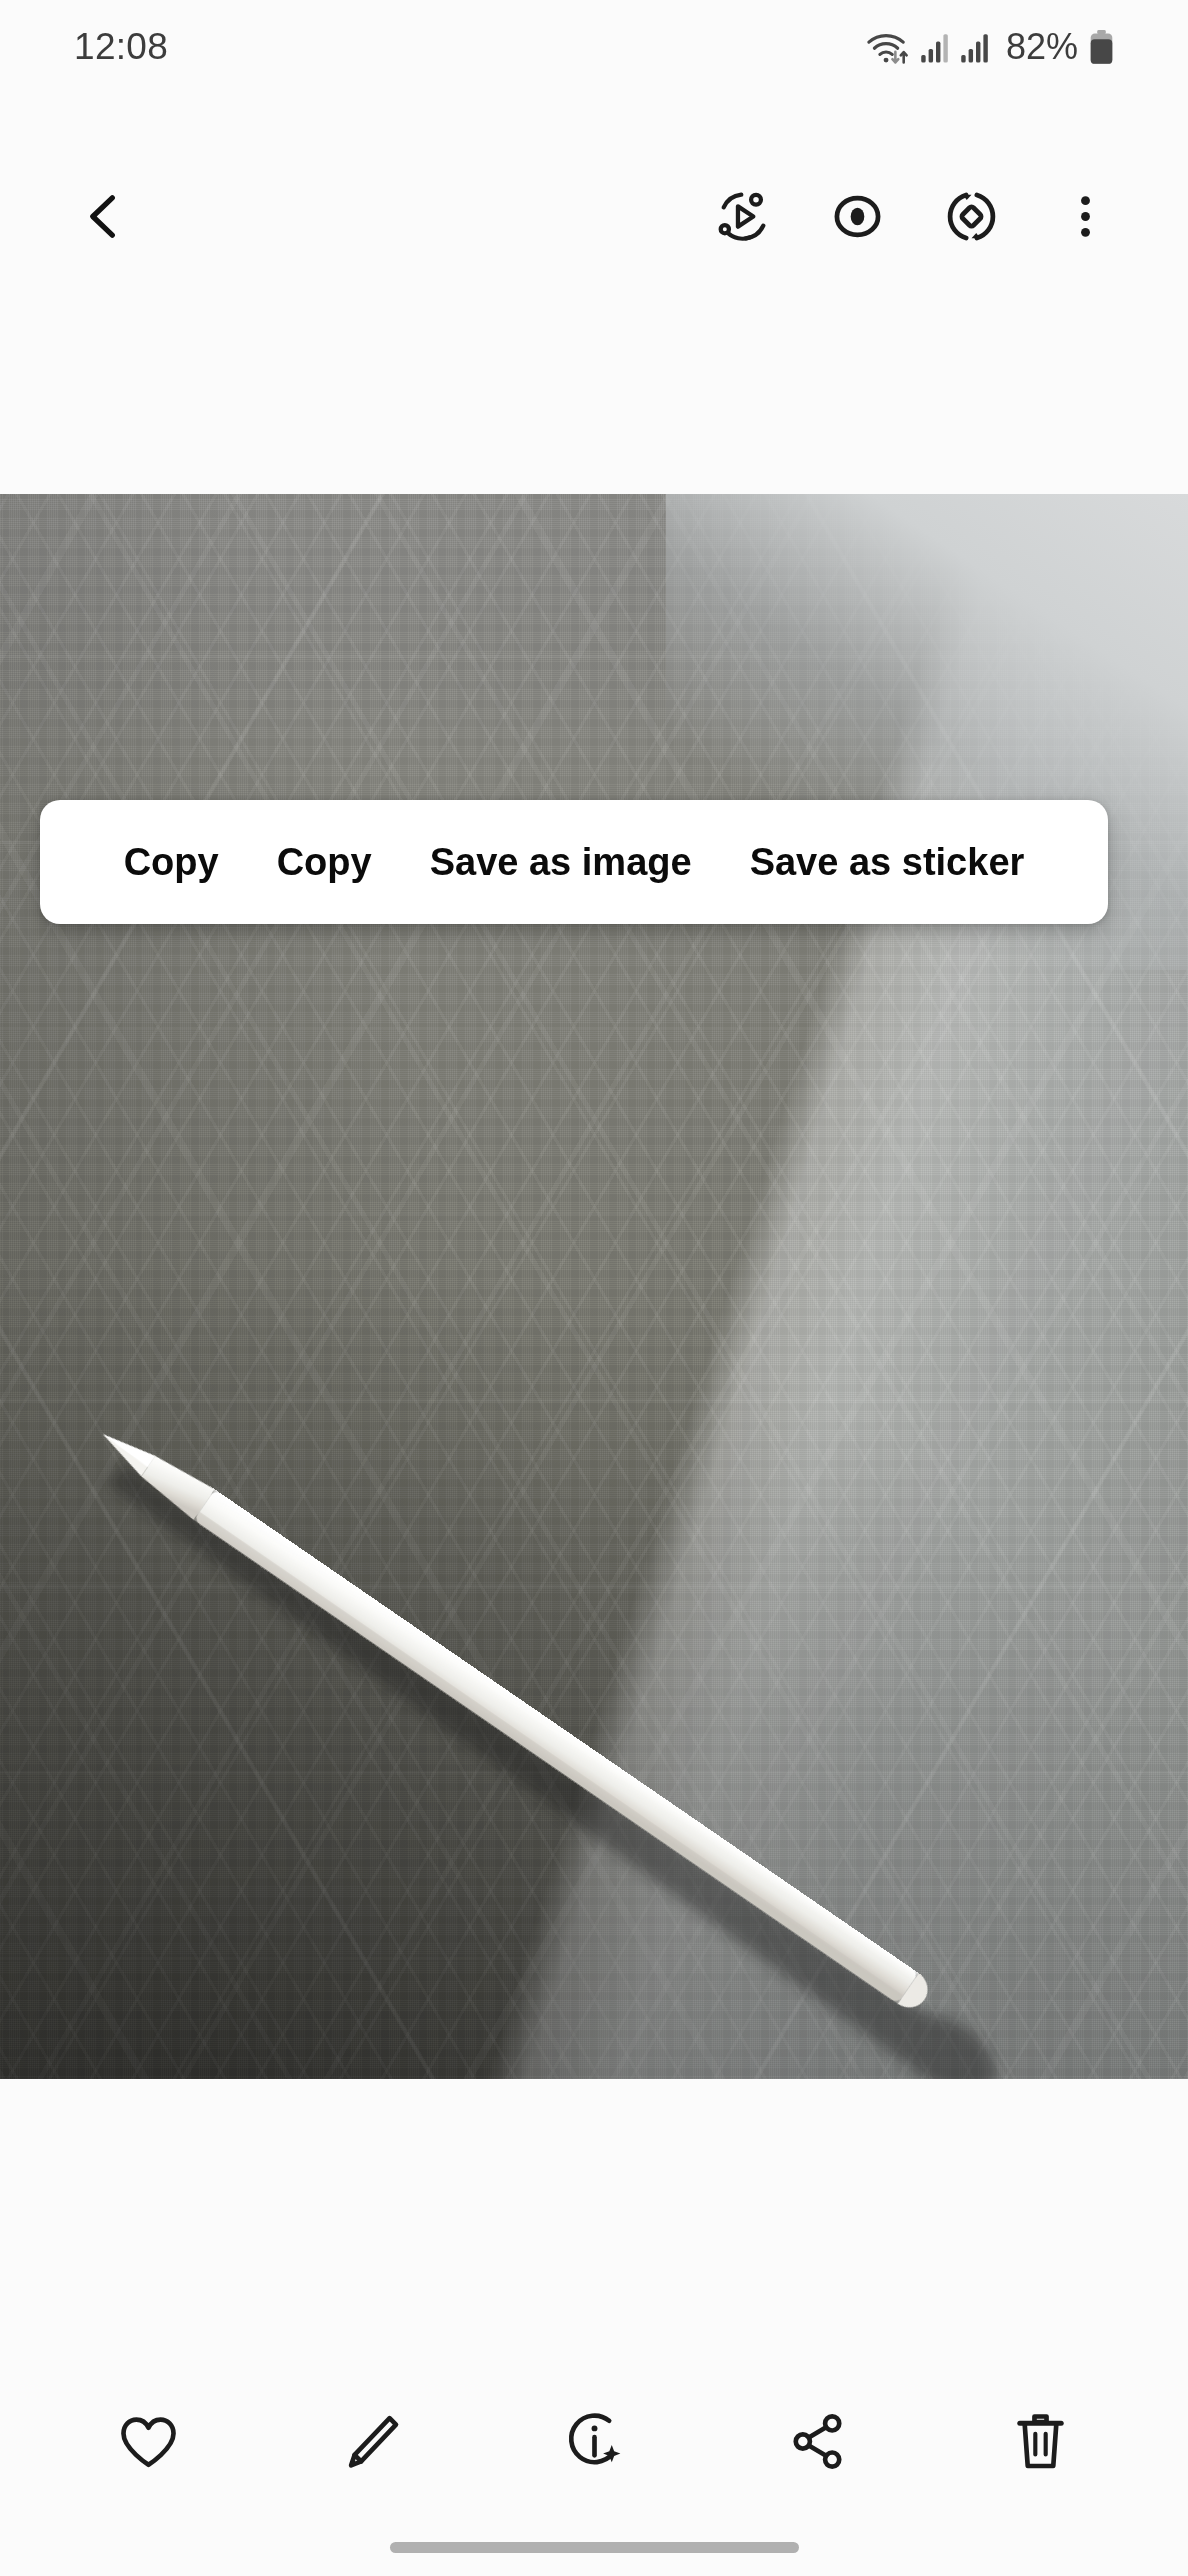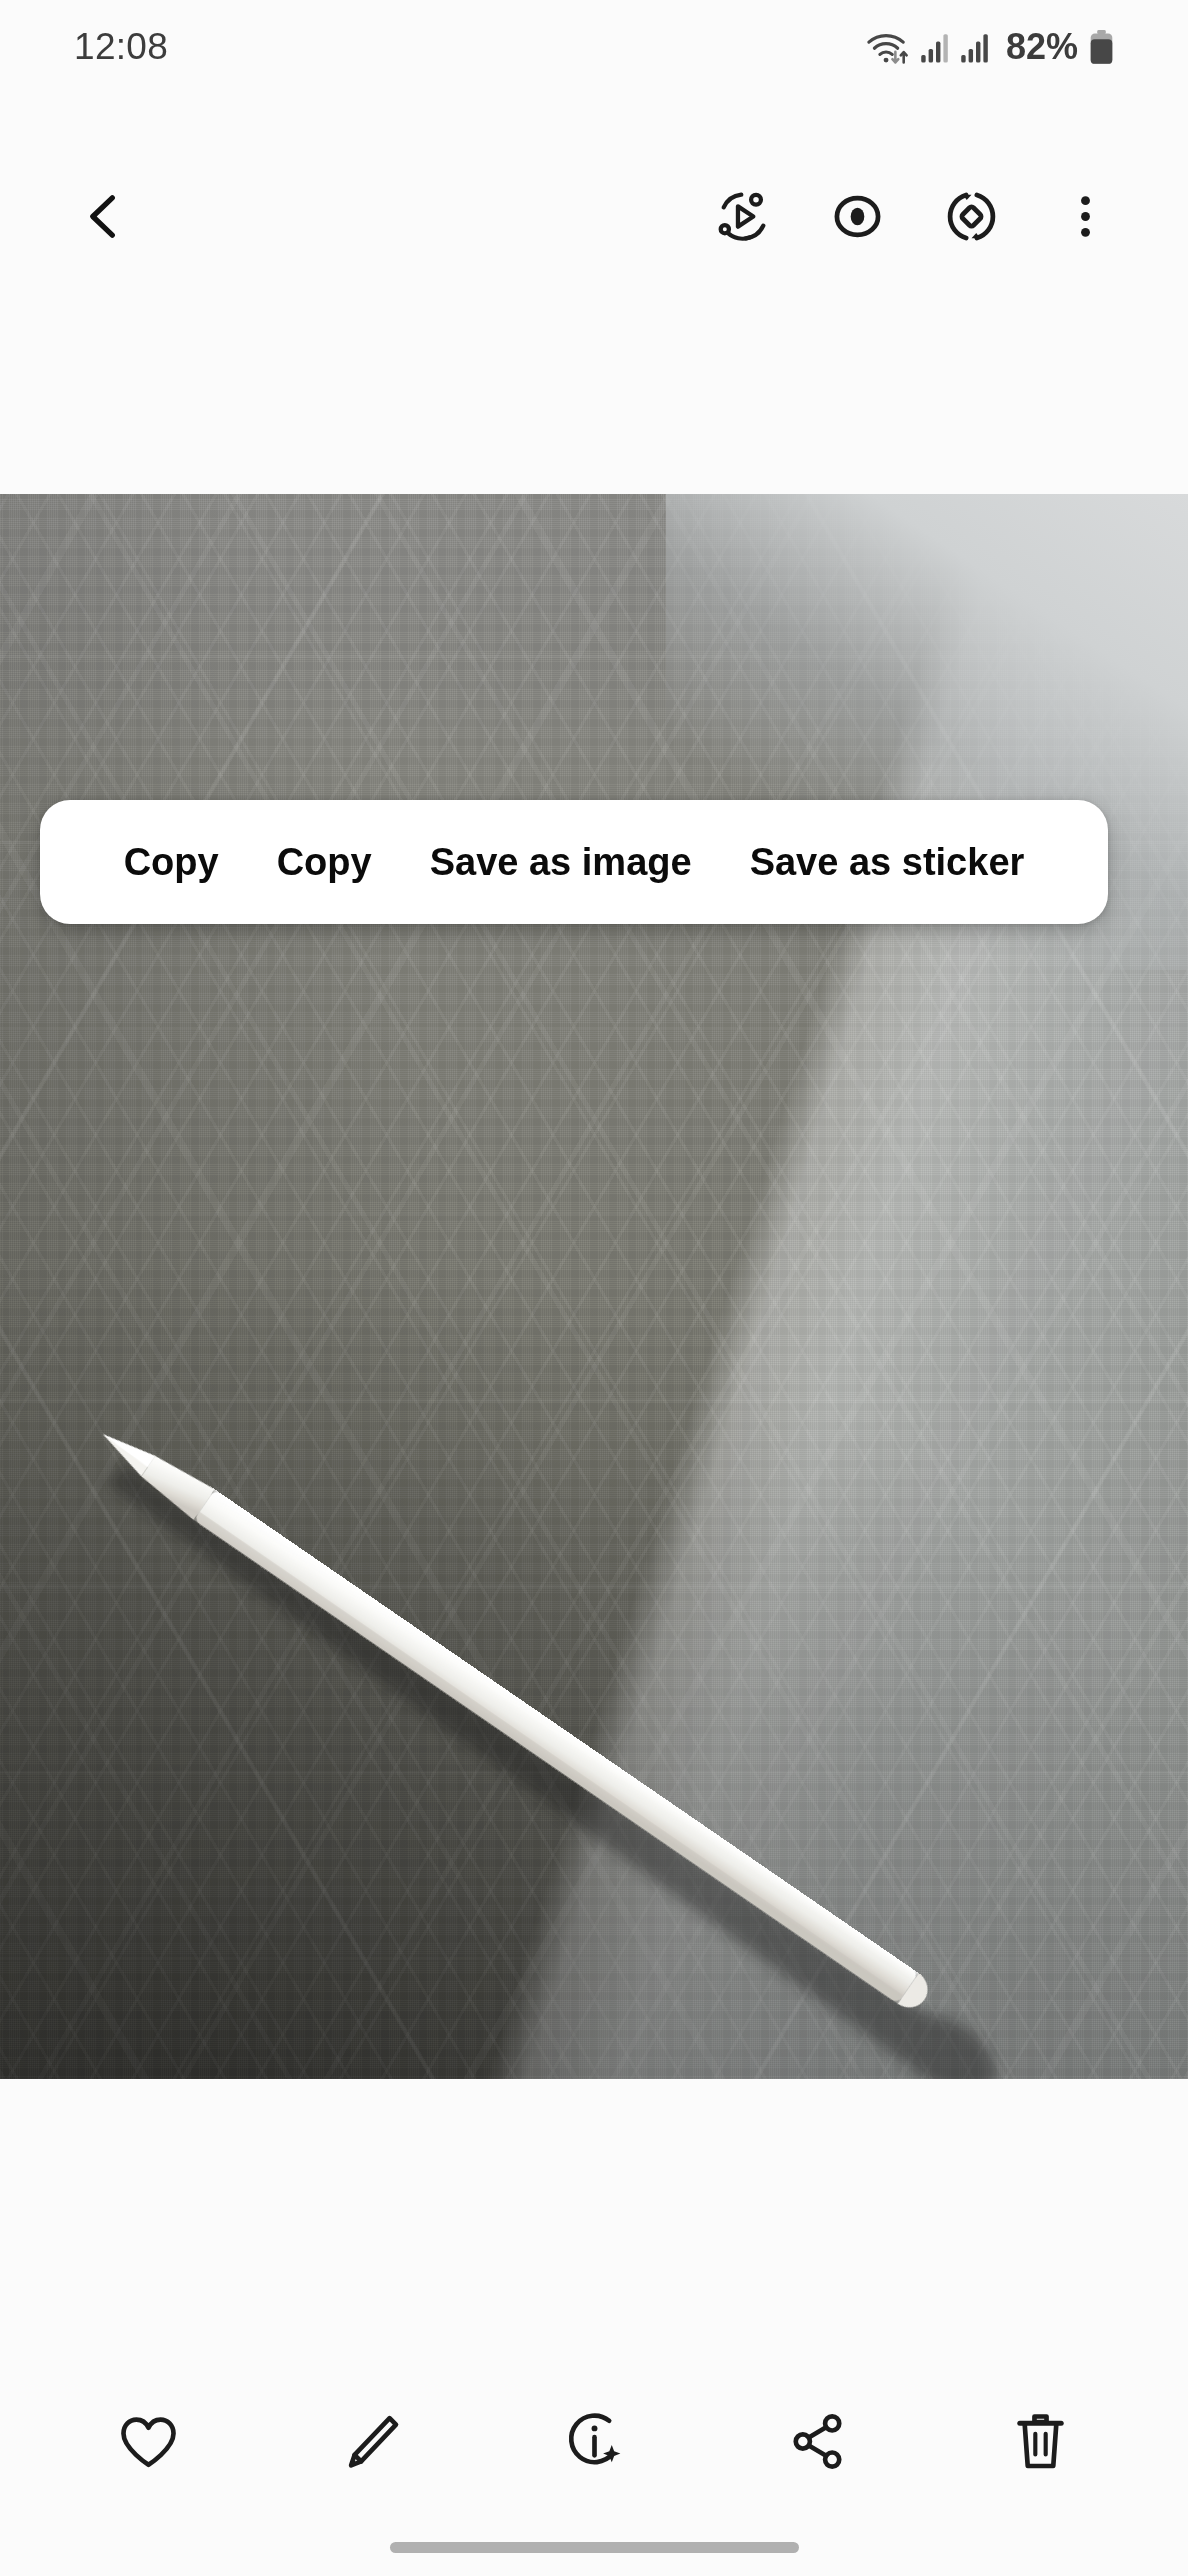--- a/index.html
+++ b/index.html
@@ -16,21 +16,21 @@
     position:absolute; left:0; top:0; width:1189px; height:93px;
     display:flex; align-items:center; justify-content:space-between;
     padding:0 74px 0 74px;
   }
   .status-time {
     font-size:37px; color:#3c3c3c; letter-spacing:0.3px; font-weight:400;
   }
   .status-right { display:flex; align-items:center; gap:8.7px; }
   .status-right svg { display:block; }
   .battery-pct {
-    font-size:36px; color:#3c3c3c; font-weight:700; margin-left:5px; margin-right:1.2px;
+    font-size:36px; color:#3c3c3c; font-weight:400; margin-left:5px; margin-right:1.2px;
   }
 
   
   .topbar {
     position:absolute; left:0; top:167px; width:1189px; height:142px;
     display:flex; align-items:flex-start; justify-content:space-between;
     padding:18.6px 73px 0 73px;
   }
   .topbar-left { display:flex; align-items:center; }
   .topbar-right { display:flex; align-items:center; gap:52px; }
@@ -114,21 +114,21 @@
     position:absolute;
     left:93px; top:916px;
     width:941px; height:694px;
     pointer-events:none;
   }
 
   
   .popup {
     position:absolute; left:40px; top:800px;
     width:1068px; height:124px;
-    background:#ffffff; border-radius:30px;
+    background:#ffffff; border-radius:20px;
     display:flex; align-items:center; justify-content:center;
     box-shadow:0 6.2px 21px rgba(0,0,0,0.22), 0 1.2px 5px rgba(0,0,0,0.12);
     gap:6px;
   }
   .popup-item {
     font-size:38px; font-weight:700; color:#0b0b0b;
     padding:0 26px; white-space:nowrap; cursor:pointer;
     line-height:1;
   }
   .popup-item:first-child { padding-left:41px; }

